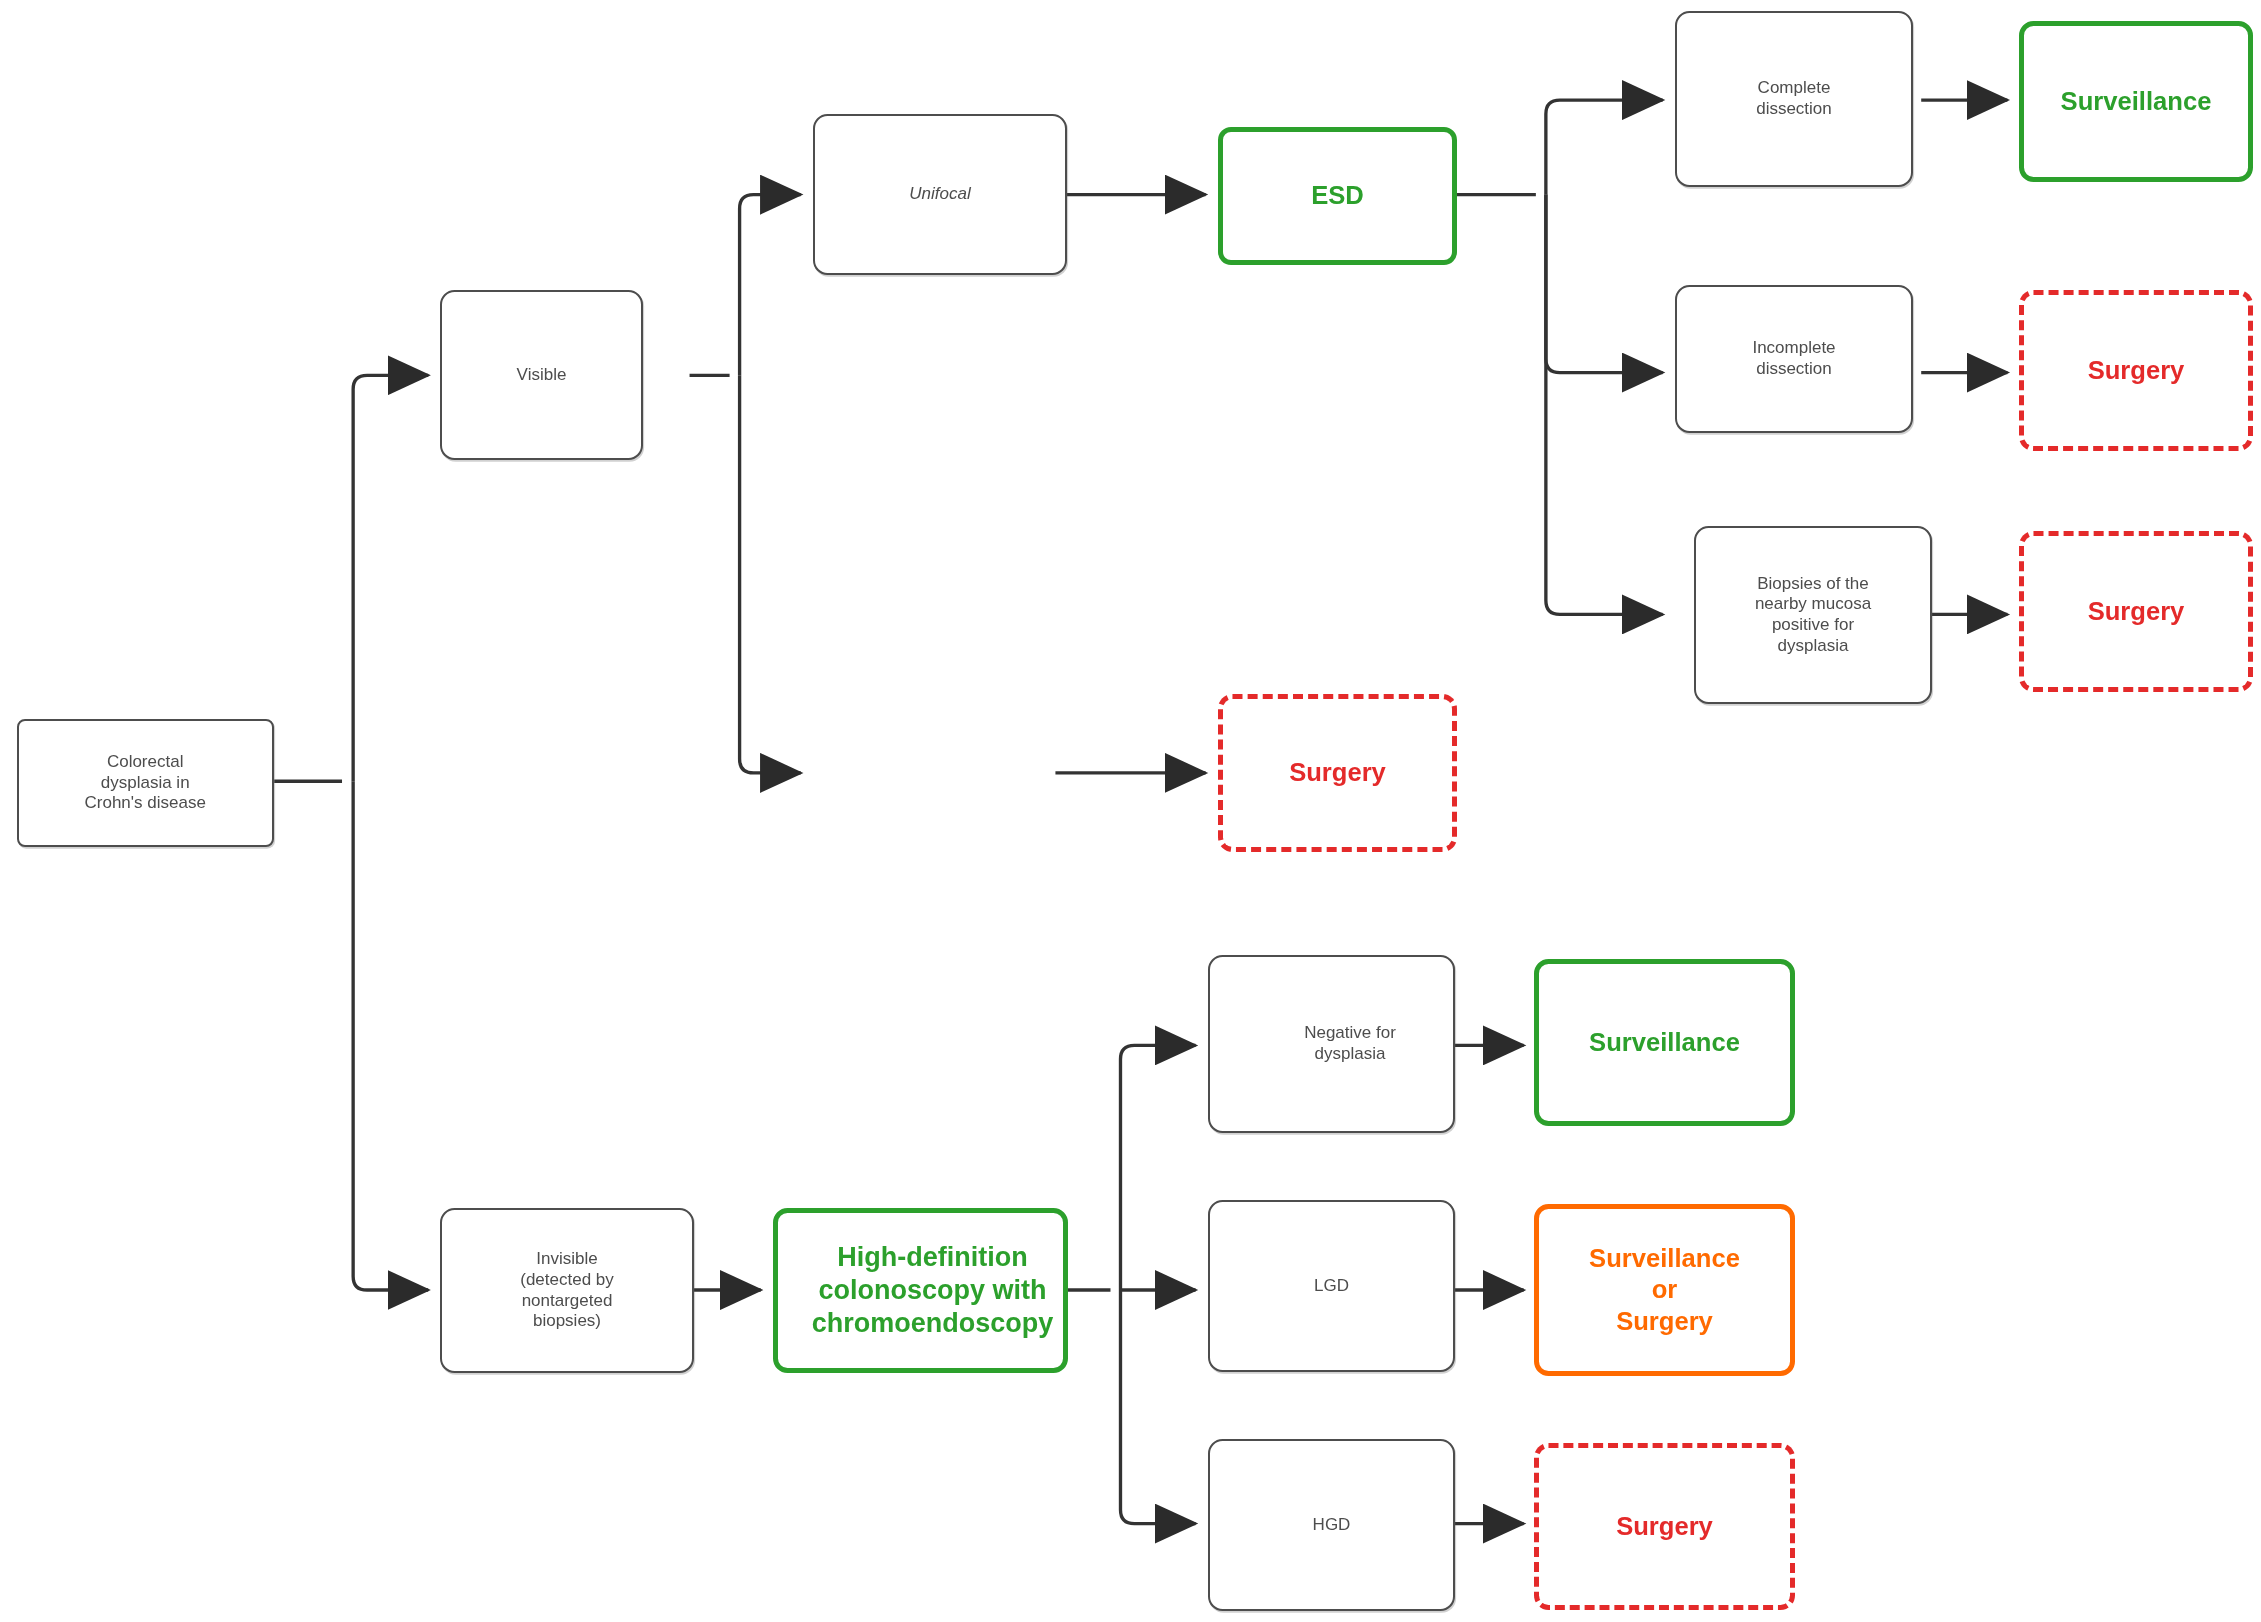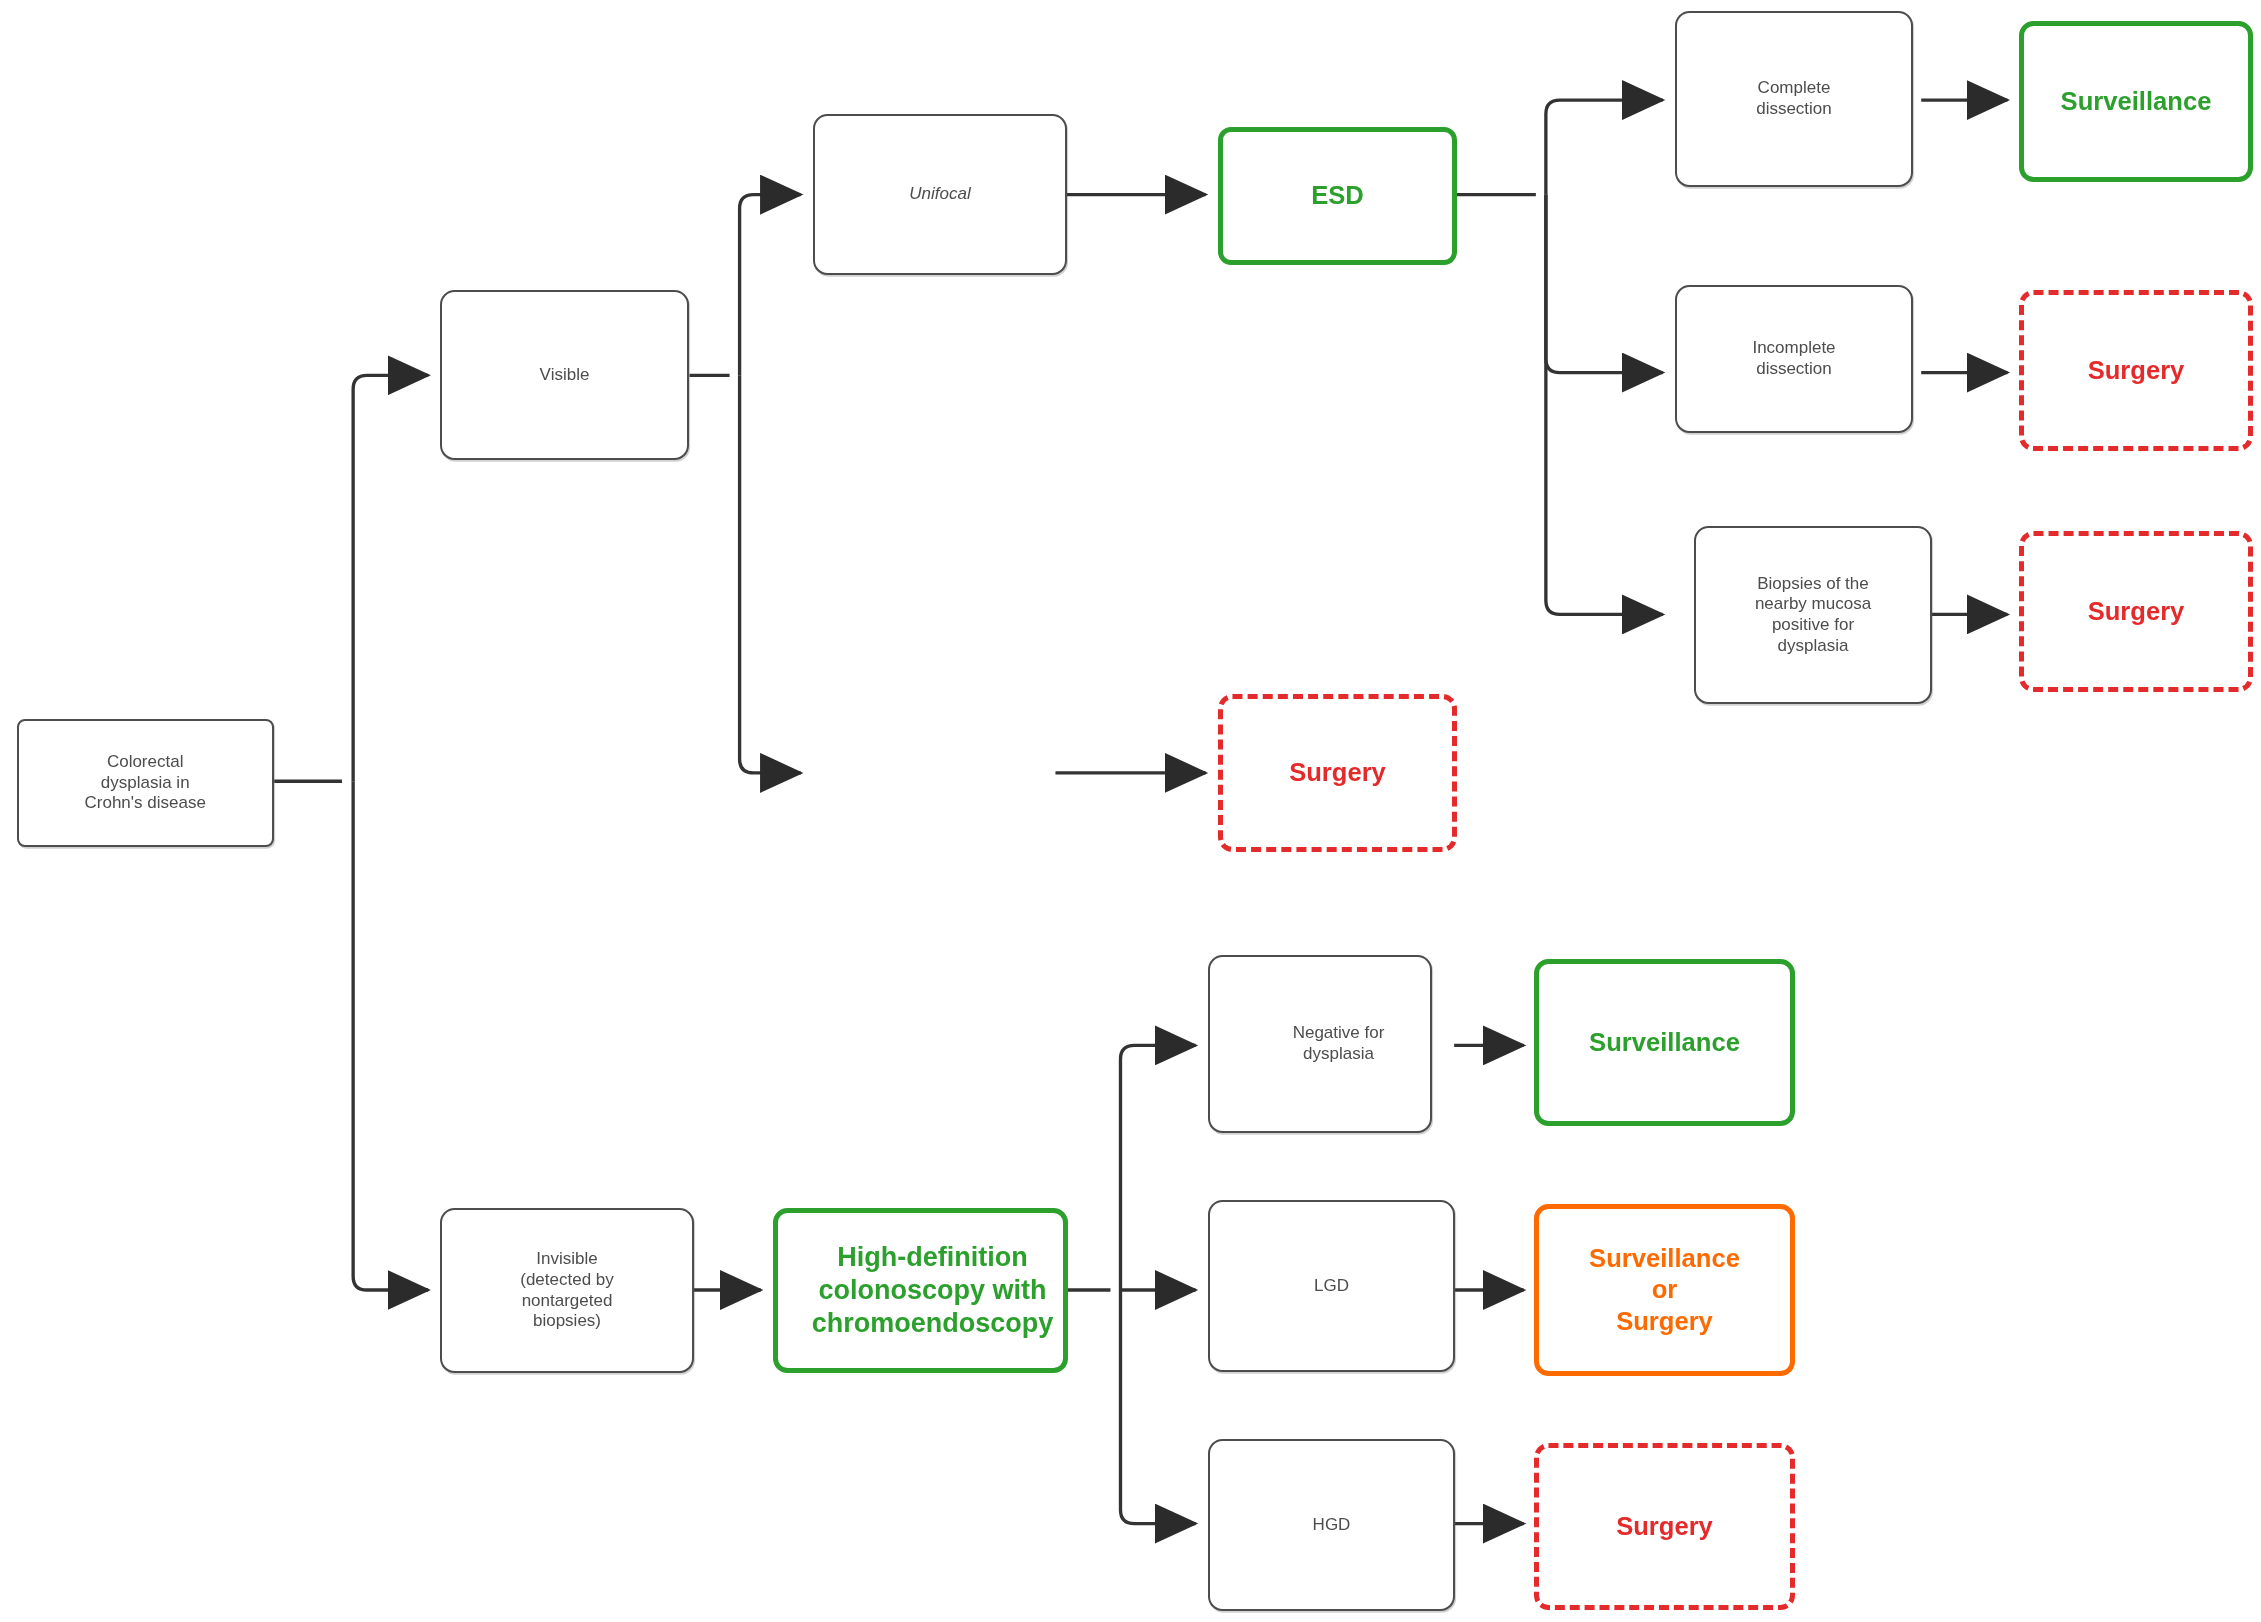--- a/index.html
+++ b/index.html
@@ -117,21 +117,21 @@
       <path d="M 2615,2740 L 2740,2740" marker-end="url(#ah)"></path>
     </g>
   </svg>
 
   <div class="node n-plain" style="left:16.7px; top:719px; width:257px; height:128px;border-radius:8px;">
     <span class="lbl">Colorectal
 dysplasia in
 Crohn's disease</span>
   </div>
 
-  <div class="node n-plain" style="left:440px; top:290px; width:249px; height:170px;">
+  <div class="node n-plain" style="left:440px; top:290px; width:203px; height:170px;">
     <span class="lbl">Visible</span>
   </div>
 
   <div class="node n-plain" style="left:813px; top:114px; width:254px; height:161px;font-style:italic;">
     <span class="lbl">Unifocal</span>
   </div>
 
 
   <div class="node n-green" style="left:1218px; top:127px; width:239px; height:138px;border-radius:13px;">
     <span class="lbl">ESD</span>
@@ -176,21 +176,21 @@
 nontargeted
 biopsies)</span>
   </div>
 
   <div class="node n-green big" style="left:773px; top:1208px; width:295px; height:165px;padding-left:24px;">
     <span class="lbl">High-definition
 colonoscopy with
 chromoendoscopy</span>
   </div>
 
-  <div class="node n-plain" style="left:1208px; top:955px; width:224px; height:178px;padding-left:37px;">
+  <div class="node n-plain" style="left:1208px; top:955px; width:247px; height:178px;padding-left:37px;">
     <span class="lbl">Negative for
 dysplasia</span>
   </div>
 
   <div class="node n-plain" style="left:1208px; top:1200px; width:247px; height:172px;">
     <span class="lbl">LGD</span>
   </div>
 
   <div class="node n-plain" style="left:1208px; top:1439px; width:247px; height:172px;">
     <span class="lbl">HGD</span>

